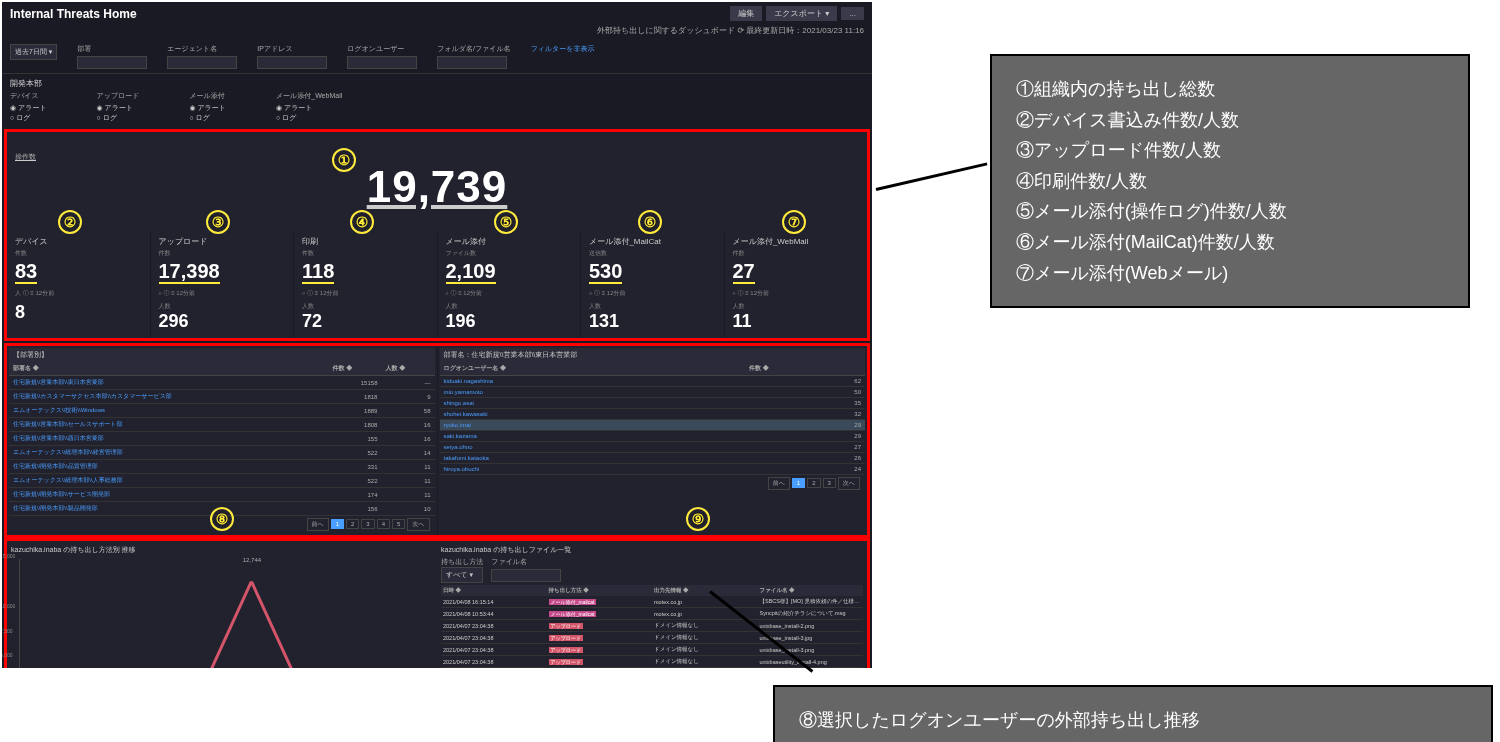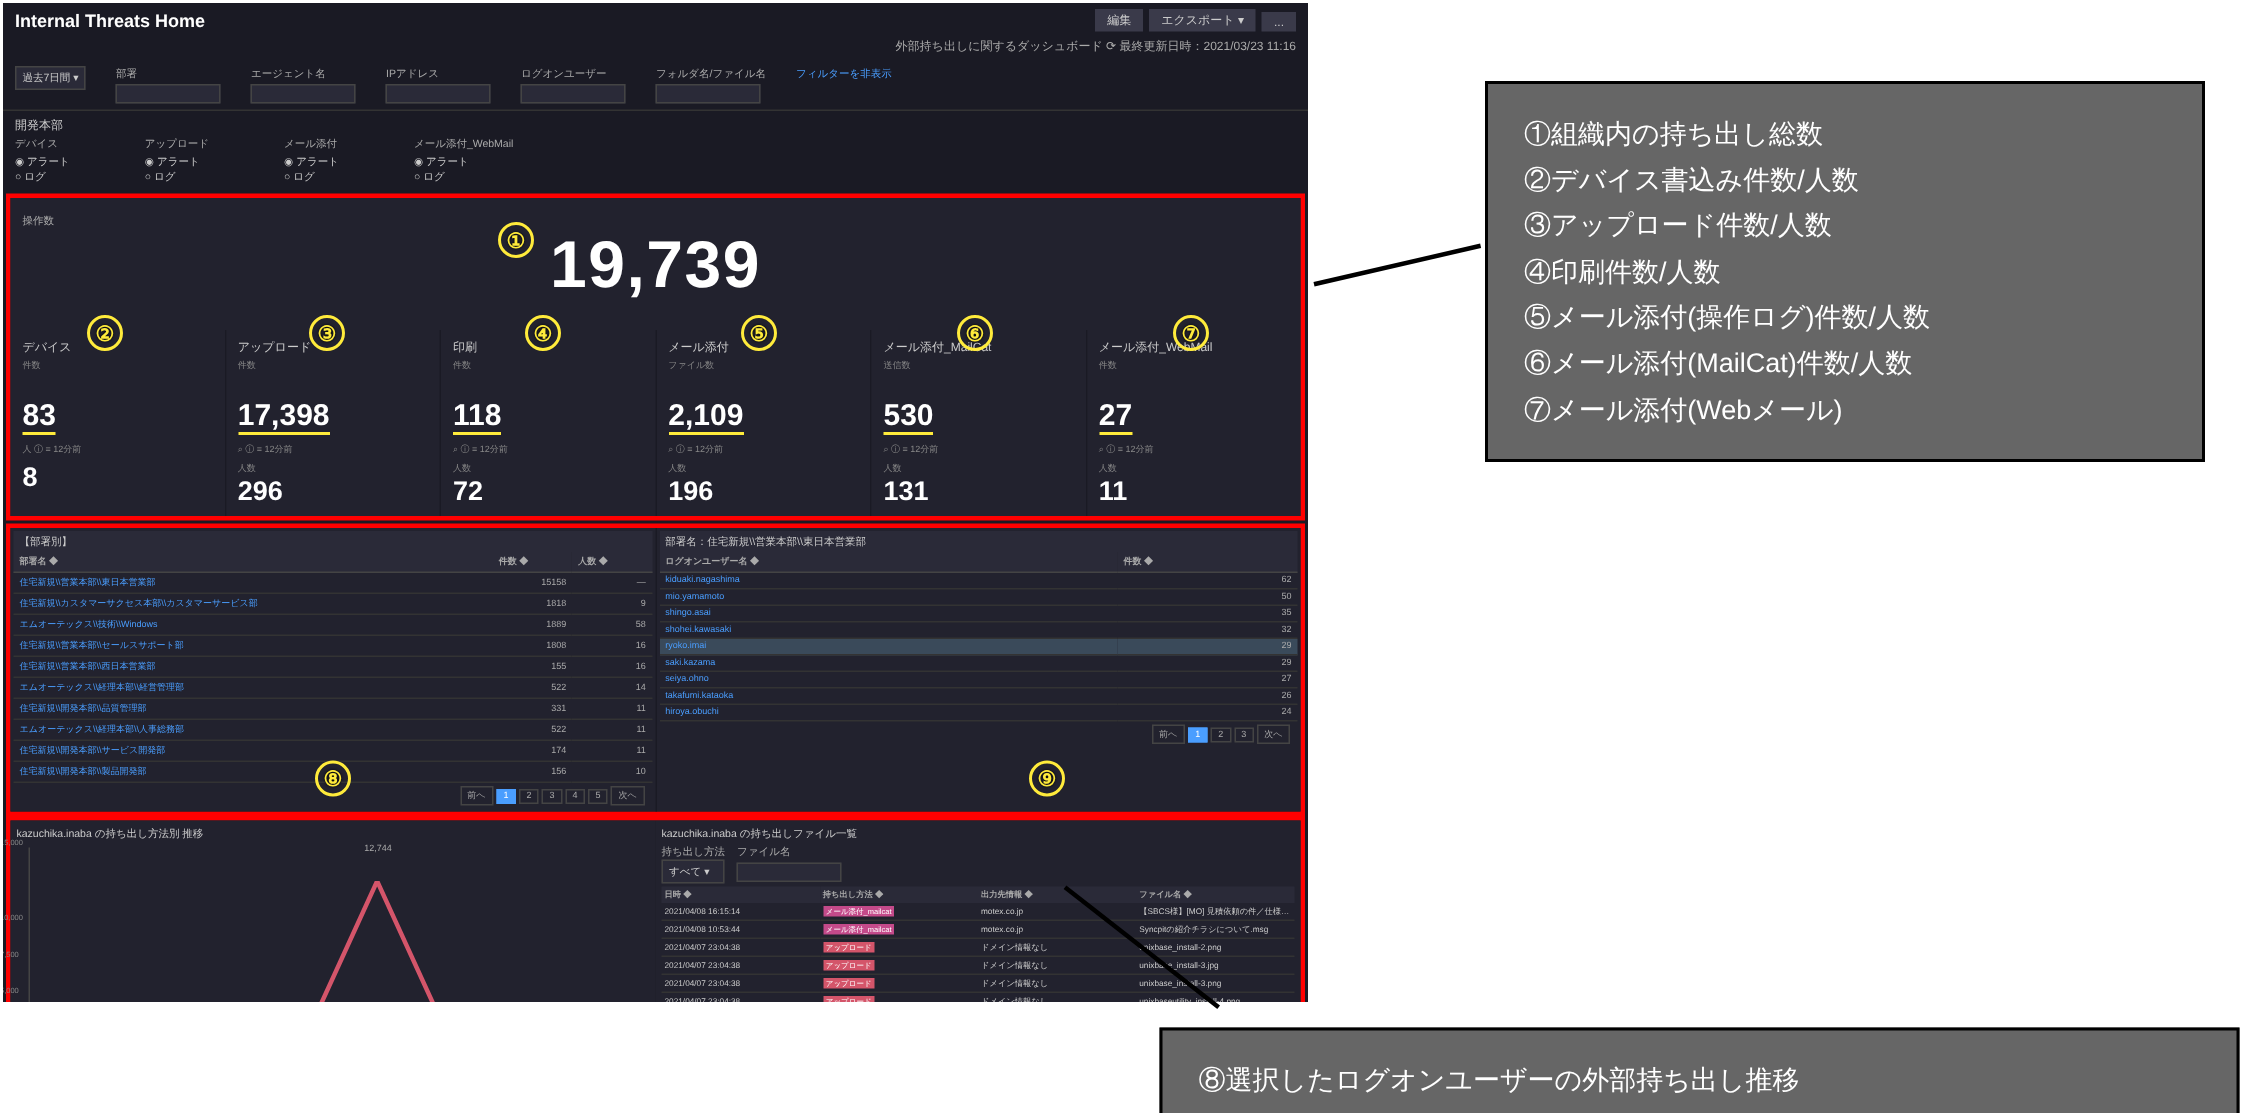--- a/index.html
+++ b/index.html
@@ -1,42 +1,42 @@
 <!DOCTYPE html>
 <html><head>
 <meta charset="utf-8">
 <style>
 * { box-sizing: border-box; margin: 0; padding: 0; }
 body { font-family: Arial, sans-serif; font-size: 8px; background: #fff; width: 1500px; height: 742px; position: relative; }
 .dash { position: absolute; left: 2px; top: 2px; width: 870px; height: 666px; background: #1a1a24; color: #ccc; overflow: hidden; }
-.dash-header { display: flex; align-items: flex-end; padding: 4px 8px; background: #1a1a24; }
+.dash-header { display: flex; align-items: center; padding: 4px 8px; background: #1a1a24; }
 .dash-title { font-size: 12px; font-weight: bold; color: #fff; }
 .dash-header .spacer { flex: 1; }
 .btn { background: #3a3a4a; color: #ccc; border: none; padding: 2px 8px; font-size: 8px; margin-left: 4px; cursor: pointer; }
 .subtitle { padding: 0 8px 4px; font-size: 8px; color: #aaa; text-align: right; }
 .filters { display: flex; padding: 4px 8px; gap: 20px; background: #1a1a24; border-bottom: 1px solid #333; flex-wrap: wrap; }
 .filter-col { display: flex; flex-direction: column; font-size: 7px; color: #aaa; }
 .filter-input { background: #2a2a38; border: 1px solid #444; color: #ccc; padding: 2px; font-size: 7px; margin-top: 2px; width: 70px; }
 .sel { background: #2a2a38; border: 1px solid #444; color: #ccc; padding: 2px 4px; font-size: 7px; }
 .reset-link { color: #4a9eff; font-size: 7px; cursor: pointer; }
 .search-targets { padding: 4px 8px; background: #1a1a24; }
 .targets-row { display: flex; gap: 50px; margin-top: 2px; }
 .target-group { font-size: 7px; }
 .target-group .hdr { color: #aaa; margin-bottom: 2px; }
 .radio-row { display: flex; align-items: center; gap: 3px; color: #ccc; }
 .metrics-box { border: 3px solid #ff0000; margin: 2px; }
-.total-panel { text-align: center; padding: 10px 0 18px; background: #22222e; }
+.total-panel { text-align: center; padding: 20px 0 18px; background: #22222e; text-decoration: underline; }
 .total-panel .lbl-row { font-size: 7px; color: #aaa; text-align: left; padding-left: 8px; }
 .total-num { font-size: 44px; font-weight: bold; color: #fff; letter-spacing: 1px; }
 .panels-row { display: flex; }
 .panel { flex: 1; background: #22222e; border-right: 1px solid #1a1a24; padding: 6px 8px; position: relative; }
 .panel:last-child { border-right: none; }
 .panel-title { font-size: 8px; color: #ccc; margin-bottom: 2px; }
 .panel-sub { font-size: 6px; color: #888; }
-.panel-num { font-size: 20px; font-weight: bold; color: #fff; margin: 18px 0 6px; }
+.panel-num { font-size: 20px; font-weight: bold; color: #fff; margin: 2px 0 6px; }
 .panel-mini { font-size: 6px; color: #888; display: flex; gap: 4px; align-items: center; margin-bottom: 4px; }
 .panel-num2 { font-size: 18px; font-weight: bold; color: #fff; }
 .tbls-row { display: flex; border: 3px solid #ff0000; margin: 0 2px; }
 .tbl-panel { flex: 1; background: #22222e; padding: 2px; border-right: 1px solid #1a1a24; }
 .tbl-panel:last-child { border-right: none; }
 .tbl-title { font-size: 7px; color: #ccc; padding: 2px 4px; background: #2a2a38; }
 .tbl { width: 100%; border-collapse: collapse; font-size: 6px; }
 .tbl th { text-align: left; padding: 2px 4px; background: #2a2a38; color: #aaa; border-bottom: 1px solid #444; }
 .tbl td { padding: 2px 4px; color: #4a9eff; border-bottom: 1px solid #333; }
 .tbl td.num { color: #aaa; text-align: right; }

